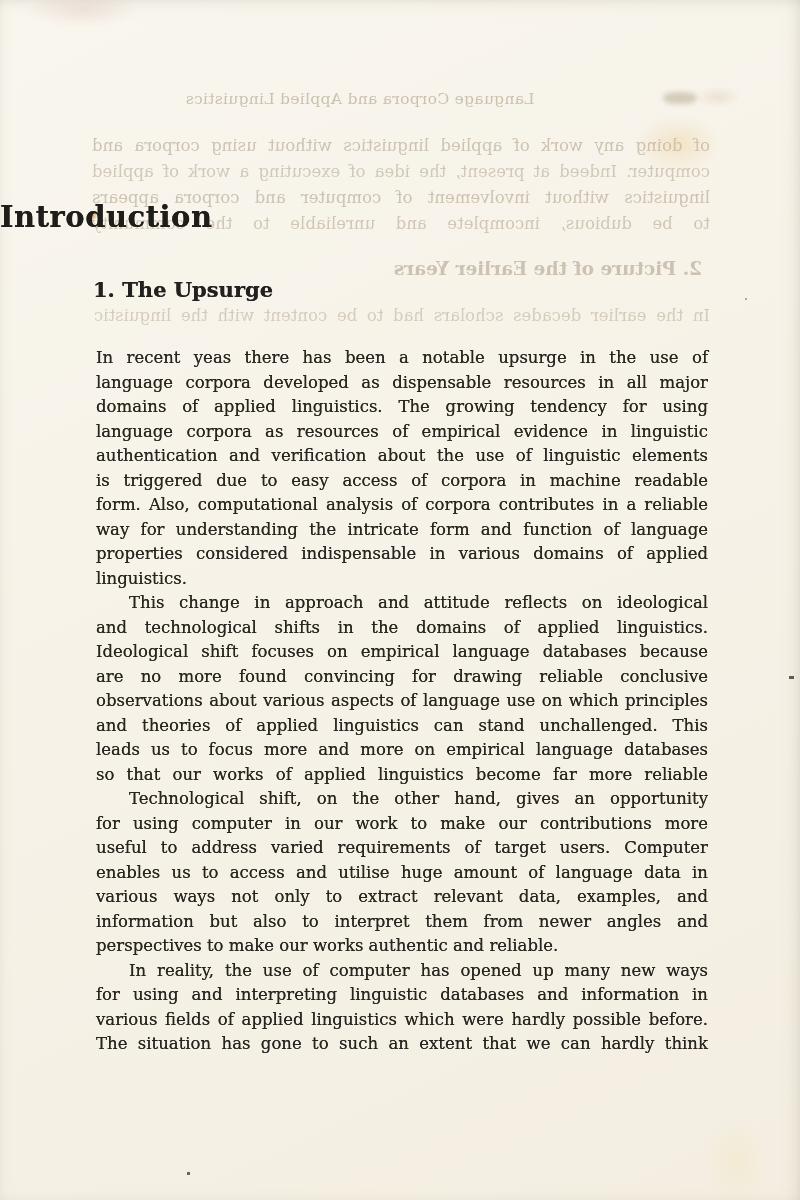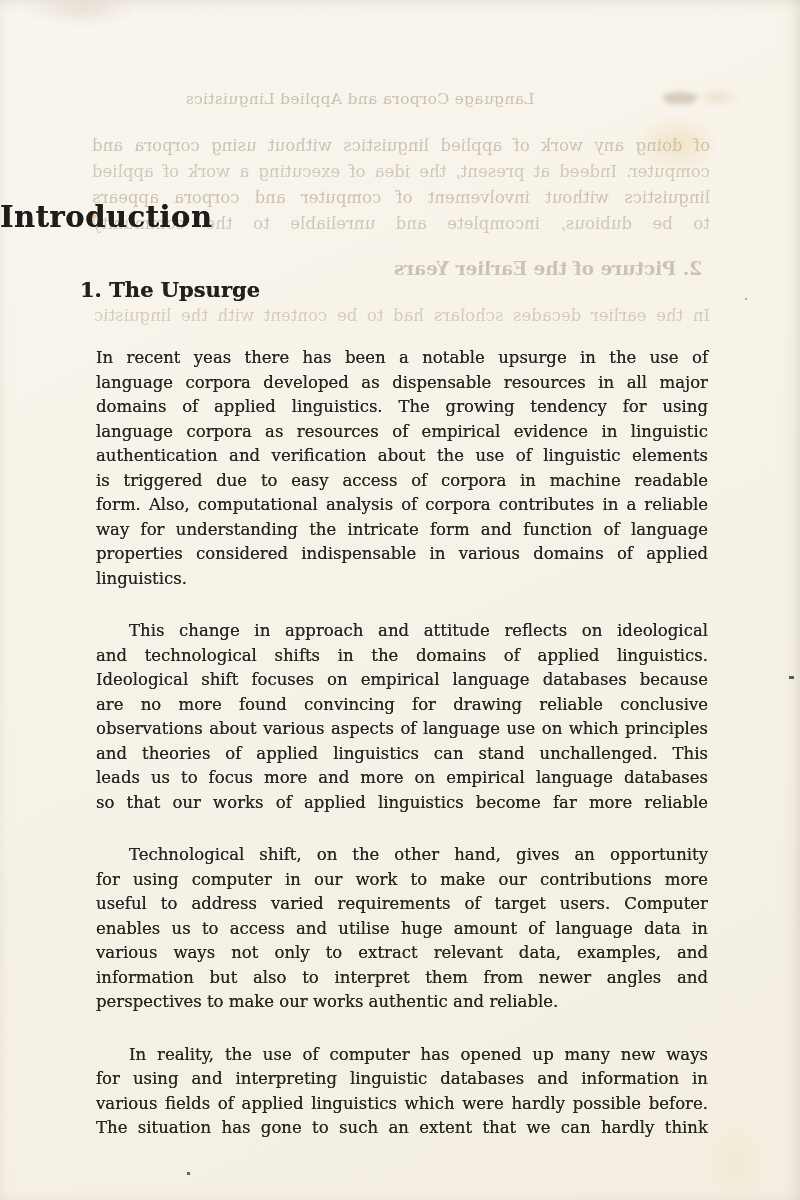--- a/index.html
+++ b/index.html
@@ -47,32 +47,32 @@
     font-size:16.5px;text-align:justify;text-align-last:justify;opacity:.40;
   }
 
   
   .title{
     position:absolute;top:200px;left:0;width:100%;margin:0;
     text-align:left;font-size:29px;font-weight:700;color:#1e1d1a;
     letter-spacing:.5px;text-shadow:0 0 .5px rgba(30,29,26,.9);
   }
   .heading{
-    position:absolute;top:277px;left:80px;margin:0;
+    position:absolute;top:277px;left:93px;margin:0;
     font-size:21px;font-weight:700;color:#222120;
     text-shadow:0 0 .4px rgba(34,33,32,.9);
   }
   .bodytext{
     position:absolute;top:346px;left:96px;width:612px;
     font-size:16.5px;line-height:24.5px;color:#26251f;
     text-shadow:0 0 .4px rgba(38,37,31,.85);
   }
   .line{height:24.5px;text-align:justify;text-align-last:justify;white-space:normal;}
   .line.lastline{text-align-last:left;}
-  .line.indent{text-indent:33px;margin-top:28px;}
+  .line.indent{text-indent:33px;}
 
   
   .stain{position:absolute;pointer-events:none;border-radius:50%;}
   .stain-topleft{
     left:25px;top:-10px;width:115px;height:38px;
     background:radial-gradient(ellipse at center,rgba(195,160,150,.22),rgba(195,160,150,0) 70%);
   }
   .stain-topright{
     left:635px;top:115px;width:85px;height:58px;
     background:radial-gradient(ellipse at center,rgba(228,190,120,.30),rgba(228,190,120,0) 72%);

